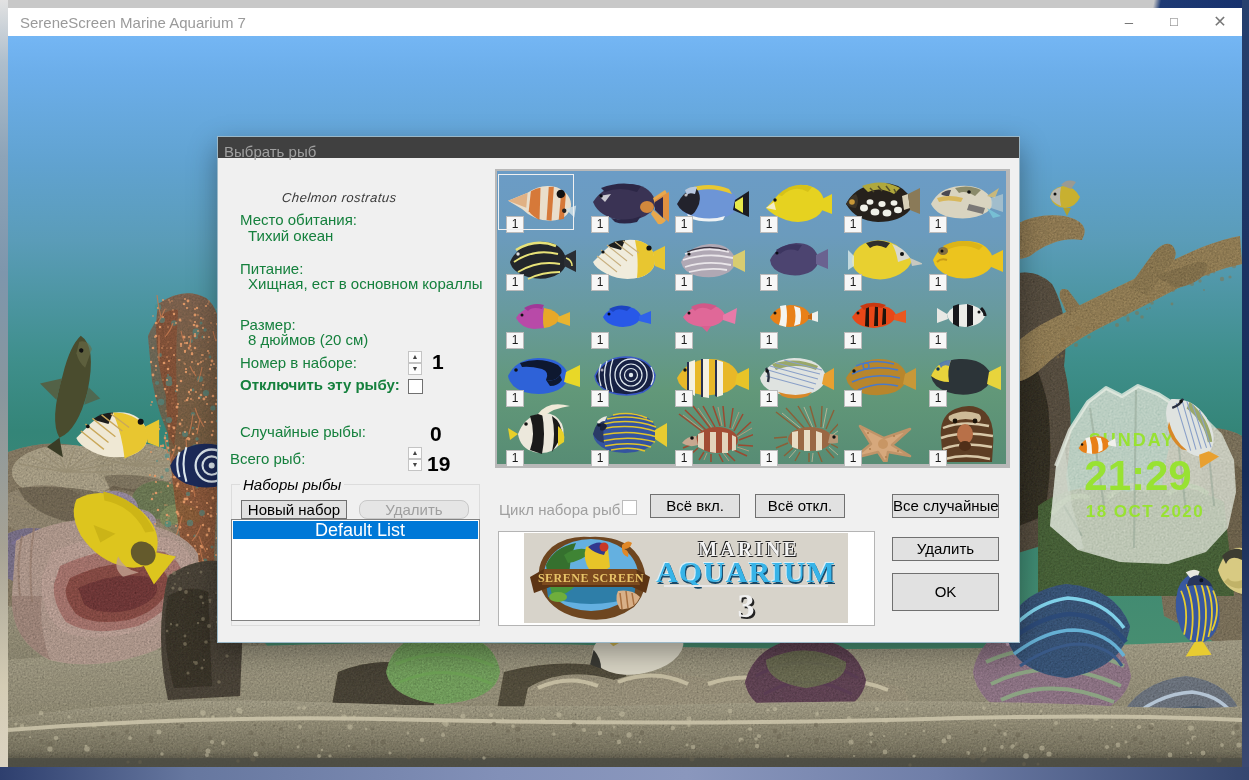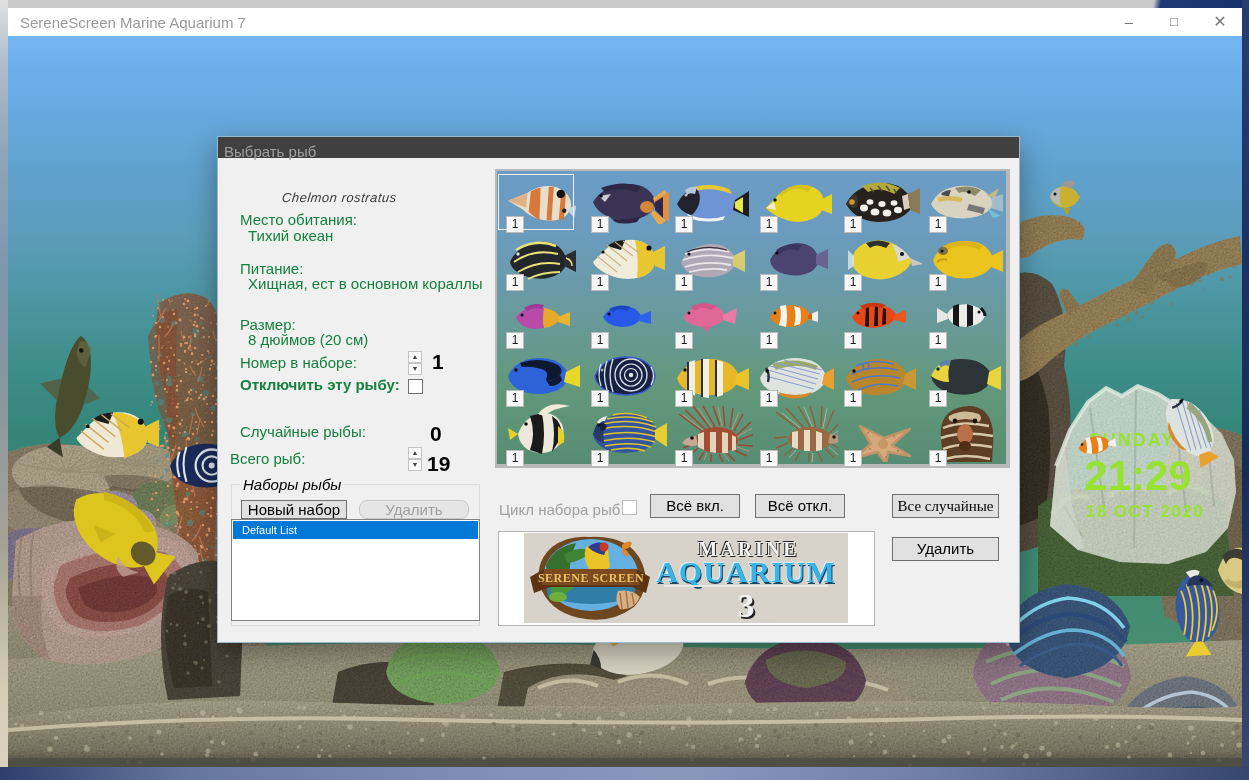--- a/index.html
+++ b/index.html
@@ -29,21 +29,21 @@
   .gb .lbl{position:absolute;top:-9px;background:#f0f0f0;padding:0 3px;font-size:15px;color:#000;}
   .txt{position:absolute;font-size:15px;color:#15803d;white-space:nowrap;}
   .big{position:absolute;font-size:21px;font-weight:bold;color:#000;}
   .spin{position:absolute;width:14px;height:24px;}
   .spin .up,.spin .dn{position:absolute;left:0;width:12px;height:10px;background:#fdfdfd;border:1px solid #c4c4c4;font-size:7px;line-height:10px;text-align:center;color:#444;}
   .spin .up{top:0}.spin .dn{top:12px}
   .cb{position:absolute;width:13px;height:13px;background:#fff;border:1px solid #707070;}
   .btn{position:absolute;background:#e1e1e1;border:1px solid #707070;font-size:15px;color:#000;text-align:center;white-space:nowrap;}
   .btn.dis{border-color:#c8c8c8;background:#e5e5e5;color:#9f9f9f;border-radius:8px;}
   #list{position:absolute;background:#fff;border:1px solid #828282;}
-  #list .sel{position:absolute;left:1px;top:1px;right:1px;height:18px;background:#0078d7;color:#fff;font-size:11px;padding-left:9px;line-height:18px;}
+  #list .sel{position:absolute;left:1px;top:1px;right:1px;height:18px;background:#0078d7;color:#fff;font-size:18px;padding-left:9px;line-height:18px;text-align:center;}
   #fishpanel{position:absolute;left:494px;top:168px;width:515px;height:299px;background:#b8b8b8;}
   #fishinner{position:absolute;left:2px;top:2px;width:509px;height:293px;
      background:linear-gradient(#6b9cc6 0%,#6b9bbd 22%,#689a9e 48%,#629879 75%,#578c74 100%);}
   .cnt{position:absolute;width:16px;height:15px;background:#f7f7f7;border:1px solid #bbb;
        font-size:12px;line-height:15px;text-align:center;color:#1a1a1a;}
   .cell{position:absolute;width:84px;height:58px;}
   .sel0{position:absolute;border:1px solid #f0f0f0;}
   #banner{position:absolute;left:497px;top:530px;width:375px;height:93px;background:#fff;border:1px solid #b4b4b4;}
   #bannerimg{position:absolute;left:25px;top:1px;width:324px;height:90px;background:#d7d3ca;overflow:hidden;}
 </style>
@@ -1515,21 +1515,21 @@
                 </g>
               </svg><div class="cnt" style="left:6px;top:46px;">1</div></div>
             <div class="sel0" style="left:1px;top:3px;width:74px;height:54px;"></div>
           </div>
         </div>
 
       <div class="txt" style="left:281px;top:337px;color:#9f9f9f;">Цикл набора рыб</div>
       <div class="cb" style="left:404px;top:336px;border-color:#bcbcbc;"></div>
       <div class="btn" style="left:432px;top:330px;width:88px;height:22px;line-height:22px;">Всё вкл.</div>
       <div class="btn" style="left:537px;top:330px;width:88px;height:22px;line-height:22px;">Всё откл.</div>
-      <div class="btn" style="left:674px;top:330px;width:105px;height:22px;line-height:22px;font-family:Liberation Serif, serif;">Все случайные</div>
+      <div class="btn" style="left:674px;top:330px;width:105px;height:22px;line-height:22px;">Все случайные</div>
       <div id="banner" style="left:280px;top:367px;">
           <div id="bannerimg"><svg width="324" height="90" viewBox="0 0 324 90">
               <g transform="translate(10,2)">
                 <path d="M56 2 Q96 0 108 28 Q118 52 100 72 Q78 88 52 84 Q20 80 8 56 Q-2 30 18 12 Q34 0 56 2 Z" fill="#6e4620"></path>
                 <ellipse cx="57" cy="40" rx="47" ry="36" fill="#64b0e0"></ellipse>
                 <path d="M12 48 Q57 34 102 48 L100 62 Q57 76 14 62 Z" fill="#2e7ea8"></path>
                 <path d="M12 30 Q20 12 42 8 Q34 26 36 44 L14 46 Z" fill="#35702e"></path>
                 <path d="M16 52 Q30 44 42 50 Q32 62 18 60 Z" fill="#49963c"></path>
                 <path d="M30 20 Q44 10 58 16 Q48 26 34 28 Z" fill="#3f8434"></path>
                 <path d="M52 12 Q64 6 74 14 L76 32 Q66 40 56 36 Q48 24 52 12 Z" fill="#e8c428"></path>
@@ -1544,15 +1544,16 @@
                 <path d="M10 34 L102 34 L106 50 L8 50 Z" fill="#7c4a1e"></path>
                 <text x="57" y="47" font-family="Liberation Serif" font-size="12" font-weight="bold" fill="#e8c468" text-anchor="middle" letter-spacing="0.5">SERENE SCREEN</text>
               </g>
               <text x="225" y="23" font-family="Liberation Serif" font-size="20" font-weight="bold" fill="#f4f4f4" text-anchor="middle" letter-spacing="3" style="text-shadow:1px 1px 0 #222, -1px -1px 0 #222">MARINE</text>
               <text x="222" y="49" font-family="Liberation Serif" font-size="30" font-weight="bold" fill="#38b4e8" text-anchor="middle" letter-spacing="1" style="text-shadow:1px 2px 0 #184868, -1px -1px 0 #d8f0fa">AQUARIUM</text>
               <rect x="140" y="52" width="164" height="2" fill="#e8e8e8"></rect>
               <text x="222" y="84" font-family="Liberation Serif" font-size="34" font-weight="bold" fill="#f0f0f0" text-anchor="middle" style="text-shadow:2px 2px 0 #222">3</text>
             </svg></div>
         </div>
       <div class="btn" style="left:674px;top:373px;width:105px;height:22px;line-height:22px;">Удалить</div>
+      <div class="btn" style="left:674px;top:409px;width:105px;height:36px;line-height:36px;">OK</div>
     </div>
   </div>
 </div>
 
 </body></html>

